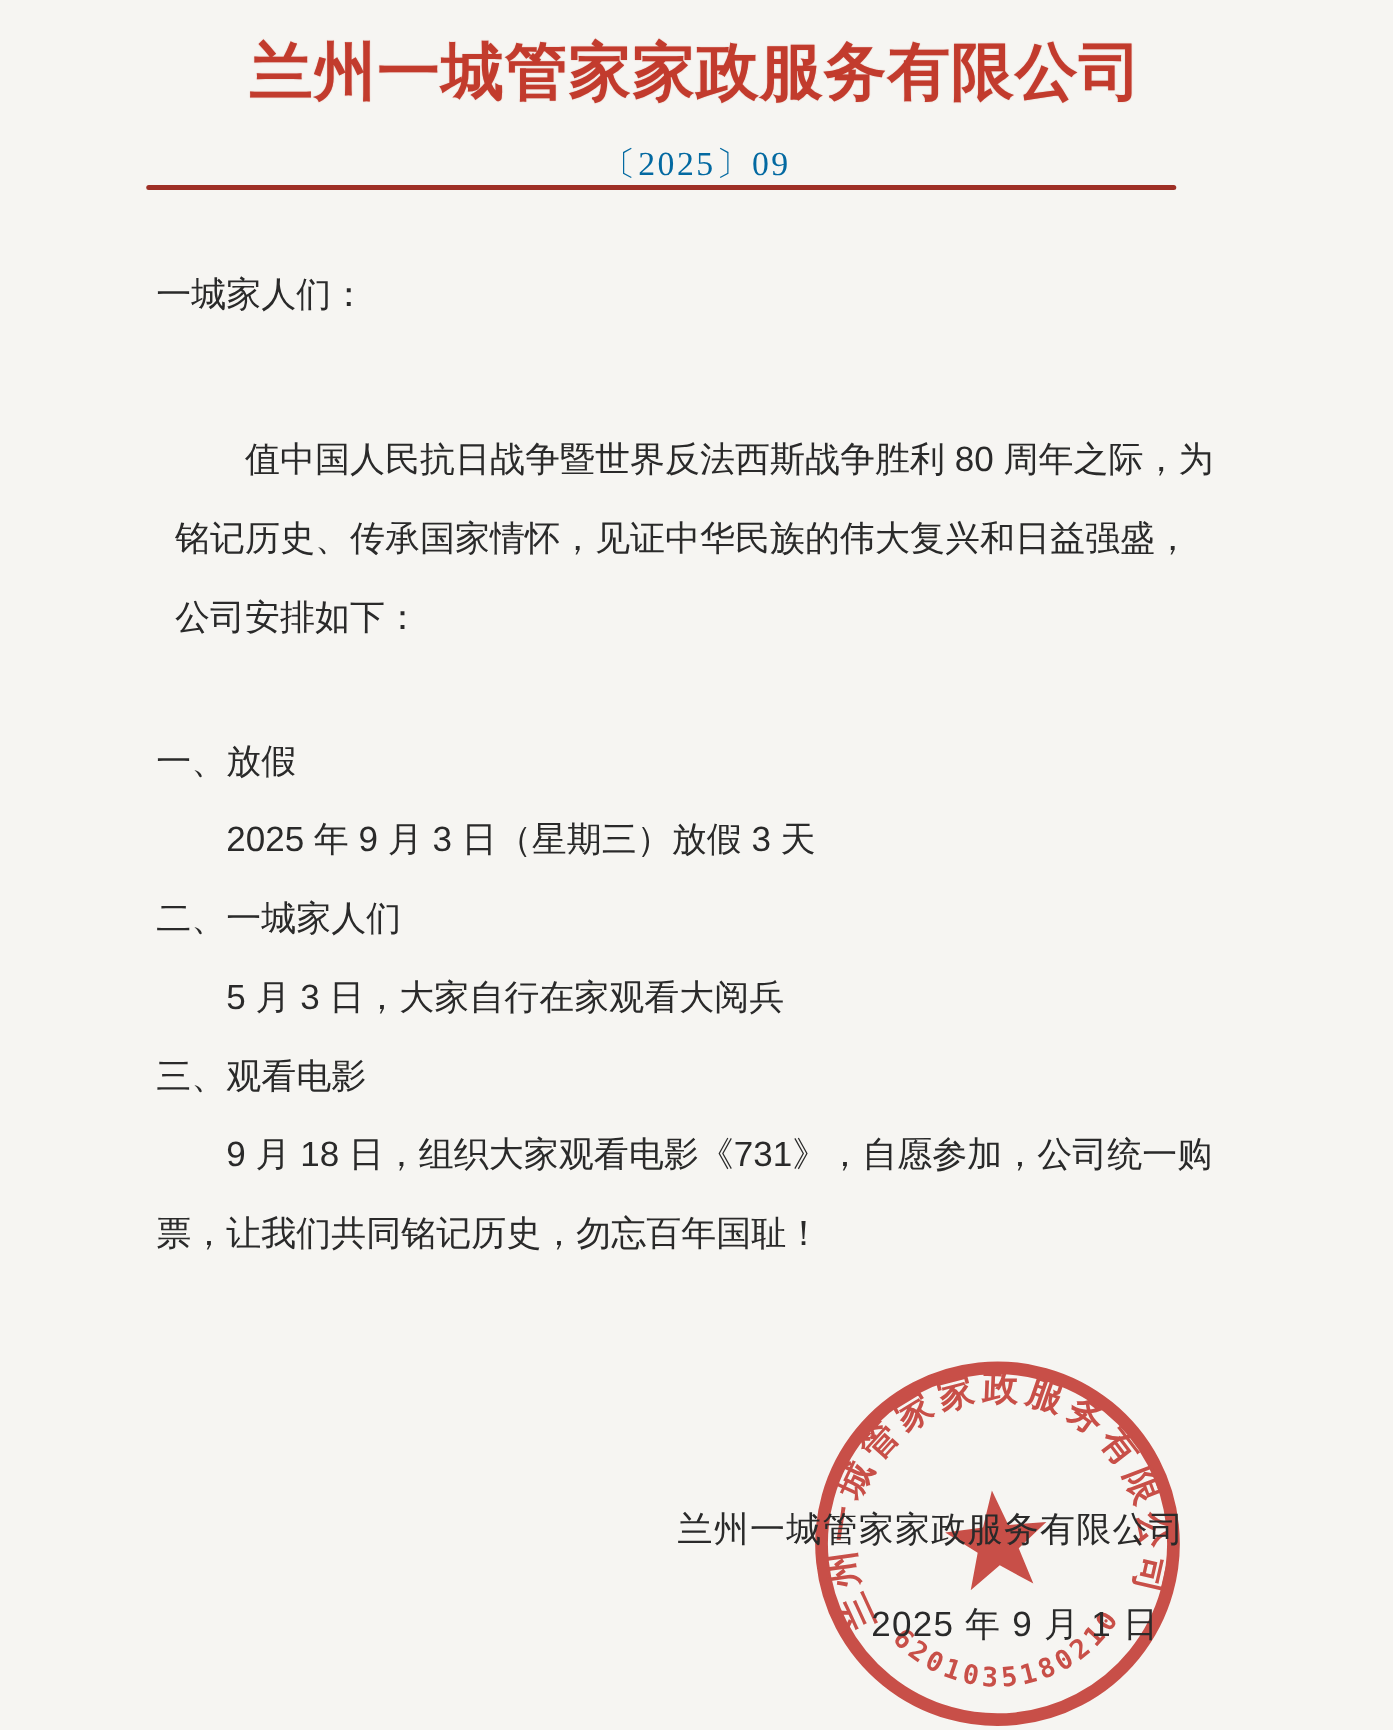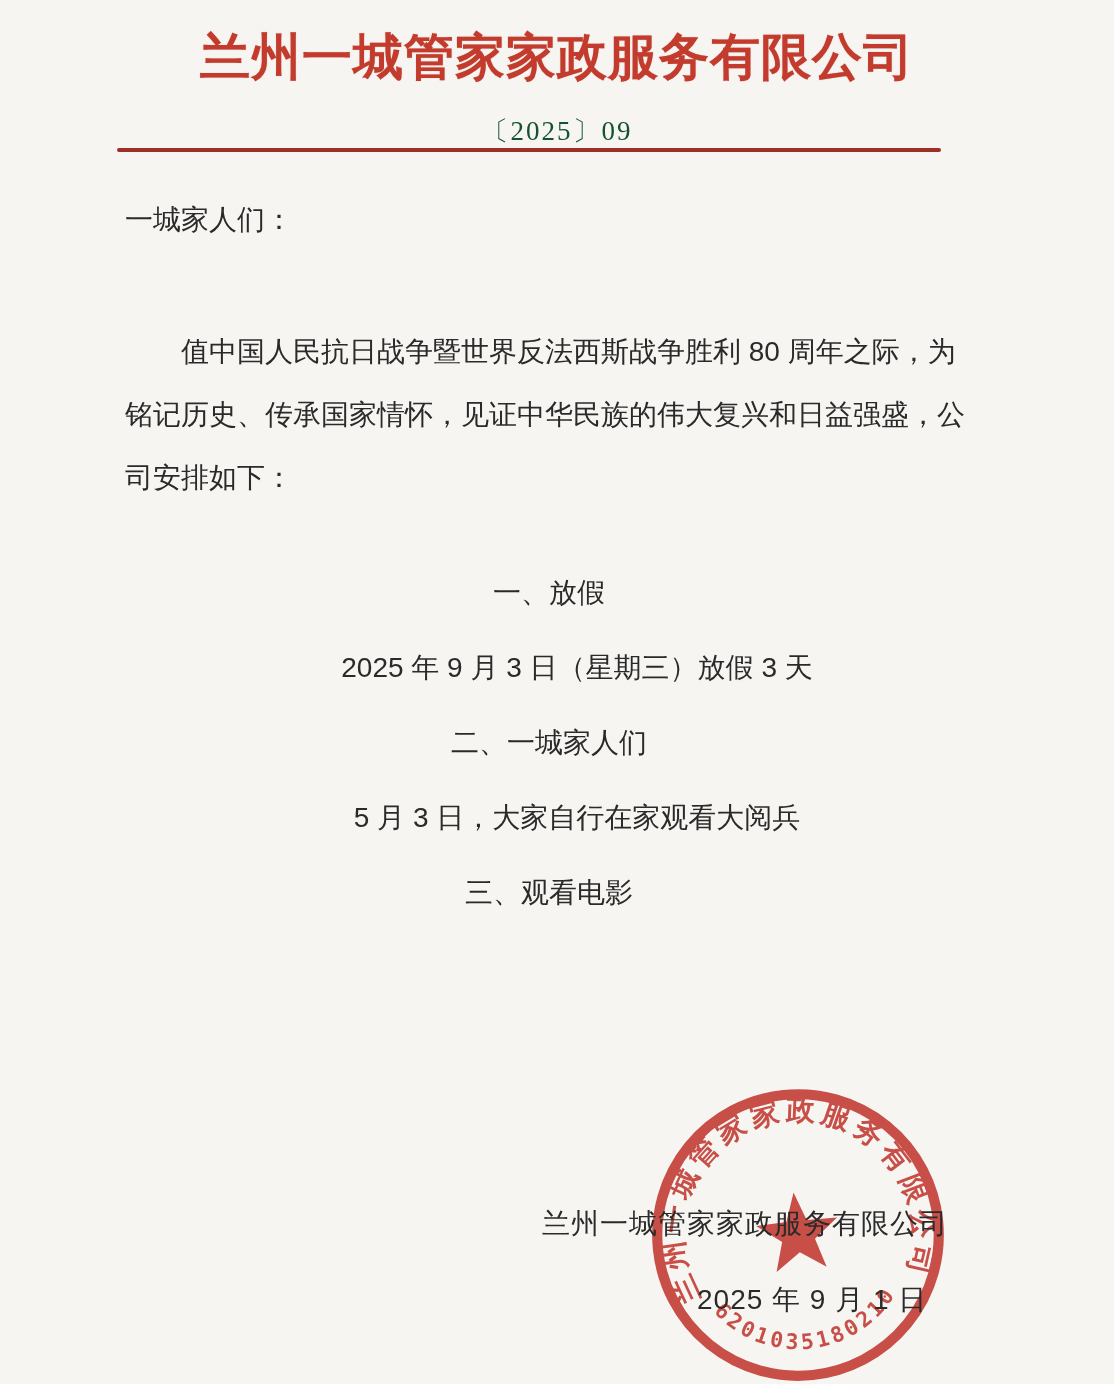--- a/index.html
+++ b/index.html
@@ -19,38 +19,38 @@
     text-align: center;
   }
   .company-title {
     font-size: 50px; font-weight: 900; letter-spacing: 1px;
     color: #c23b2d;
     text-shadow: 0 0 1px rgba(194,59,45,.45);
   }
   .doc-number {
     margin-top: 22px;
     font-family: "Liberation Serif", "DejaVu Serif", serif;
-    font-size: 27px; color: #14532d; letter-spacing: 2px;
+    font-size: 27px; color: #0369a1; letter-spacing: 2px;
   }
   .red-rule {
     position: absolute; top: 148px; left: 117px;
     width: 824px; height: 4px;
     background: #9e2f26; border-radius: 2px;
   }
 
   
   .doc-body {
     position: absolute; left: 125px; top: 150px; width: 848px;
     font-size: 28px; line-height: 63px;
     z-index: 2;
   }
-  .salutation { margin-top: 48px; line-height: 44px; }
-  .intro { margin: 78px 0 0 0; text-indent: 56px; }
+  .salutation { margin-top: 64px; line-height: 44px; }
+  .intro { margin: 78px 0 0 15px; text-indent: 56px; }
   .items { margin-top: 52px; }
-  .items p { margin: 12px; text-align: center; }
+  .items p { margin: 0; }
   .item-detail { text-indent: 56px; }
 
   
   .signature-company {
     position: absolute; left: 542px; top: 1205px;
     font-size: 28px; letter-spacing: 1px; z-index: 2;
   }
   .signature-date {
     position: absolute; left: 697px; top: 1281px;
     font-size: 28px; letter-spacing: 1px; z-index: 2;
@@ -83,20 +83,21 @@
     <p class="intro">值中国人民抗日战争暨世界反法西斯战争胜利 80 周年之际，为铭记历史、传承国家情怀，见证中华民族的伟大复兴和日益强盛，公司安排如下：</p>
 
     <div class="items">
       <p class="item-heading">一、放假</p>
       <p class="item-detail">2025 年 9 月 3 日（星期三）放假 3 天</p>
 
       <p class="item-heading">二、一城家人们</p>
       <p class="item-detail">5 月 3 日，大家自行在家观看大阅兵</p>
 
       <p class="item-heading">三、观看电影</p>
+      <p class="item-detail">9 月 18 日，组织大家观看电影《731》，自愿参加，公司统一购票，让我们共同铭记历史，勿忘百年国耻！</p>
     </div>
   </div>
 
   <div class="signature-company">兰州一城管家家政服务有限公司</div>
   <div class="signature-date">2025 年 9 月 1 日</div>
 
   <svg class="seal" viewBox="0 0 300 300" xmlns="http://www.w3.org/2000/svg">
     <circle cx="150" cy="150" r="138" fill="none" stroke="#c5423a" stroke-width="10"></circle>
     <defs>
       <path id="ringTextPath" d="M 43.8,188.7 A 113,113 0 1 1 256.2,188.7" fill="none"></path>

